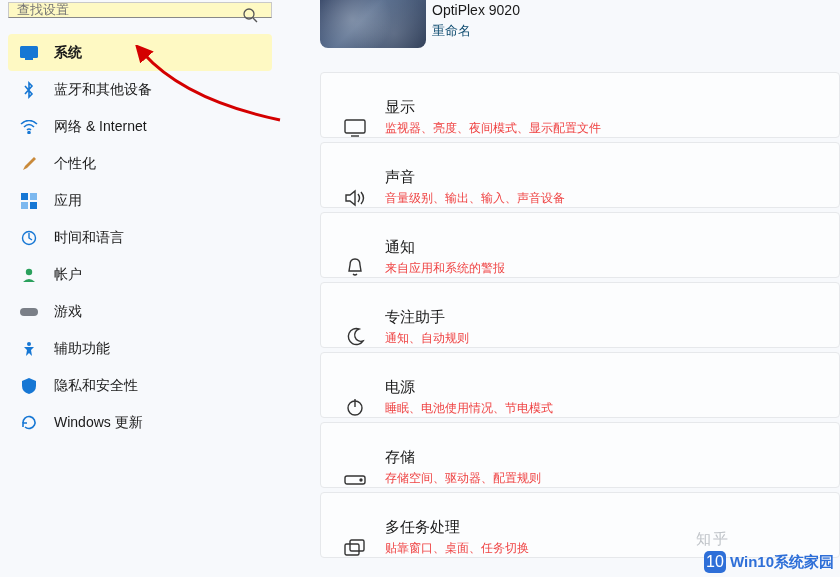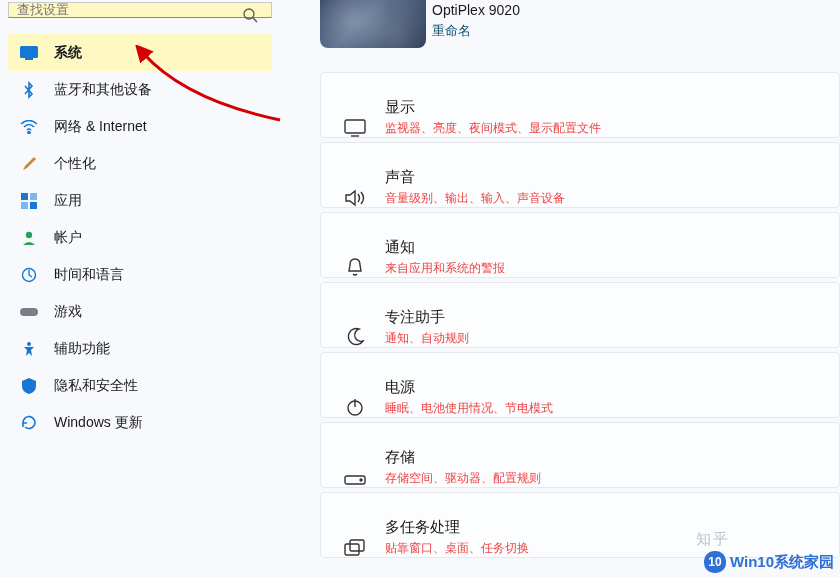--- a/index.html
+++ b/index.html
@@ -117,21 +117,21 @@
     letter-spacing:2px;
   }
   .watermark2 {
     position:absolute; right:6px; bottom:4px;
     display:flex; align-items:center; gap:4px;
     font-size:15px; color:#2e6fd8; font-weight:600;
   }
   .watermark2 .logo {
     width:22px;height:22px;background:#2e6fd8;color:#fff;
     display:flex;align-items:center;justify-content:center;
-    font-size:12px;border-radius:10px;font-weight:700;
+    font-size:16px;border-radius:5px;font-weight:400;
   }
   .watermark2 .sub {
     position:absolute; right:2px; bottom:-14px;
     font-size:10px; color:#9aa0a8; font-weight:400;
   }
 </style>
 </head>
 <body>
 
 <div class="layout">
@@ -193,36 +193,36 @@
             <rect x="9" y="0" width="7" height="7" fill="#7cb8ef"></rect>
             <rect x="0" y="9" width="7" height="7" fill="#7cb8ef"></rect>
             <rect x="9" y="9" width="7" height="7" fill="#1677d4"></rect>
           </svg>
       </span>
       <span>应用</span>
     </div>
 
     <div class="nav-item">
       <span class="nav-icon">
+        <svg width="16" height="16" viewBox="0 0 16 16" fill="none" stroke="#1677d4" stroke-width="1.4">
+            <circle cx="8" cy="8" r="6.5"></circle>
+            <path d="M8 3 V8 L11 10"></path>
+          </svg>
+      </span>
+      <span>时间和语言</span>
+    </div>
+
+    <div class="nav-item">
+      <span class="nav-icon">
         <svg width="16" height="16" viewBox="0 0 16 16" fill="#2aa05c">
             <circle cx="8" cy="5" r="3.2"></circle>
             <path d="M2 15 Q8 9 14 15 Z"></path>
           </svg>
       </span>
       <span>帐户</span>
-    </div>
-
-    <div class="nav-item">
-      <span class="nav-icon">
-        <svg width="16" height="16" viewBox="0 0 16 16" fill="none" stroke="#1677d4" stroke-width="1.4">
-            <circle cx="8" cy="8" r="6.5"></circle>
-            <path d="M8 3 V8 L11 10"></path>
-          </svg>
-      </span>
-      <span>时间和语言</span>
     </div>
 
     <div class="nav-item">
       <span class="nav-icon">
         <svg width="18" height="12" viewBox="0 0 18 12" fill="#7a7f87">
             <rect x="0" y="2" width="18" height="8" rx="4"></rect>
           </svg>
       </span>
       <span>游戏</span>
     </div>

